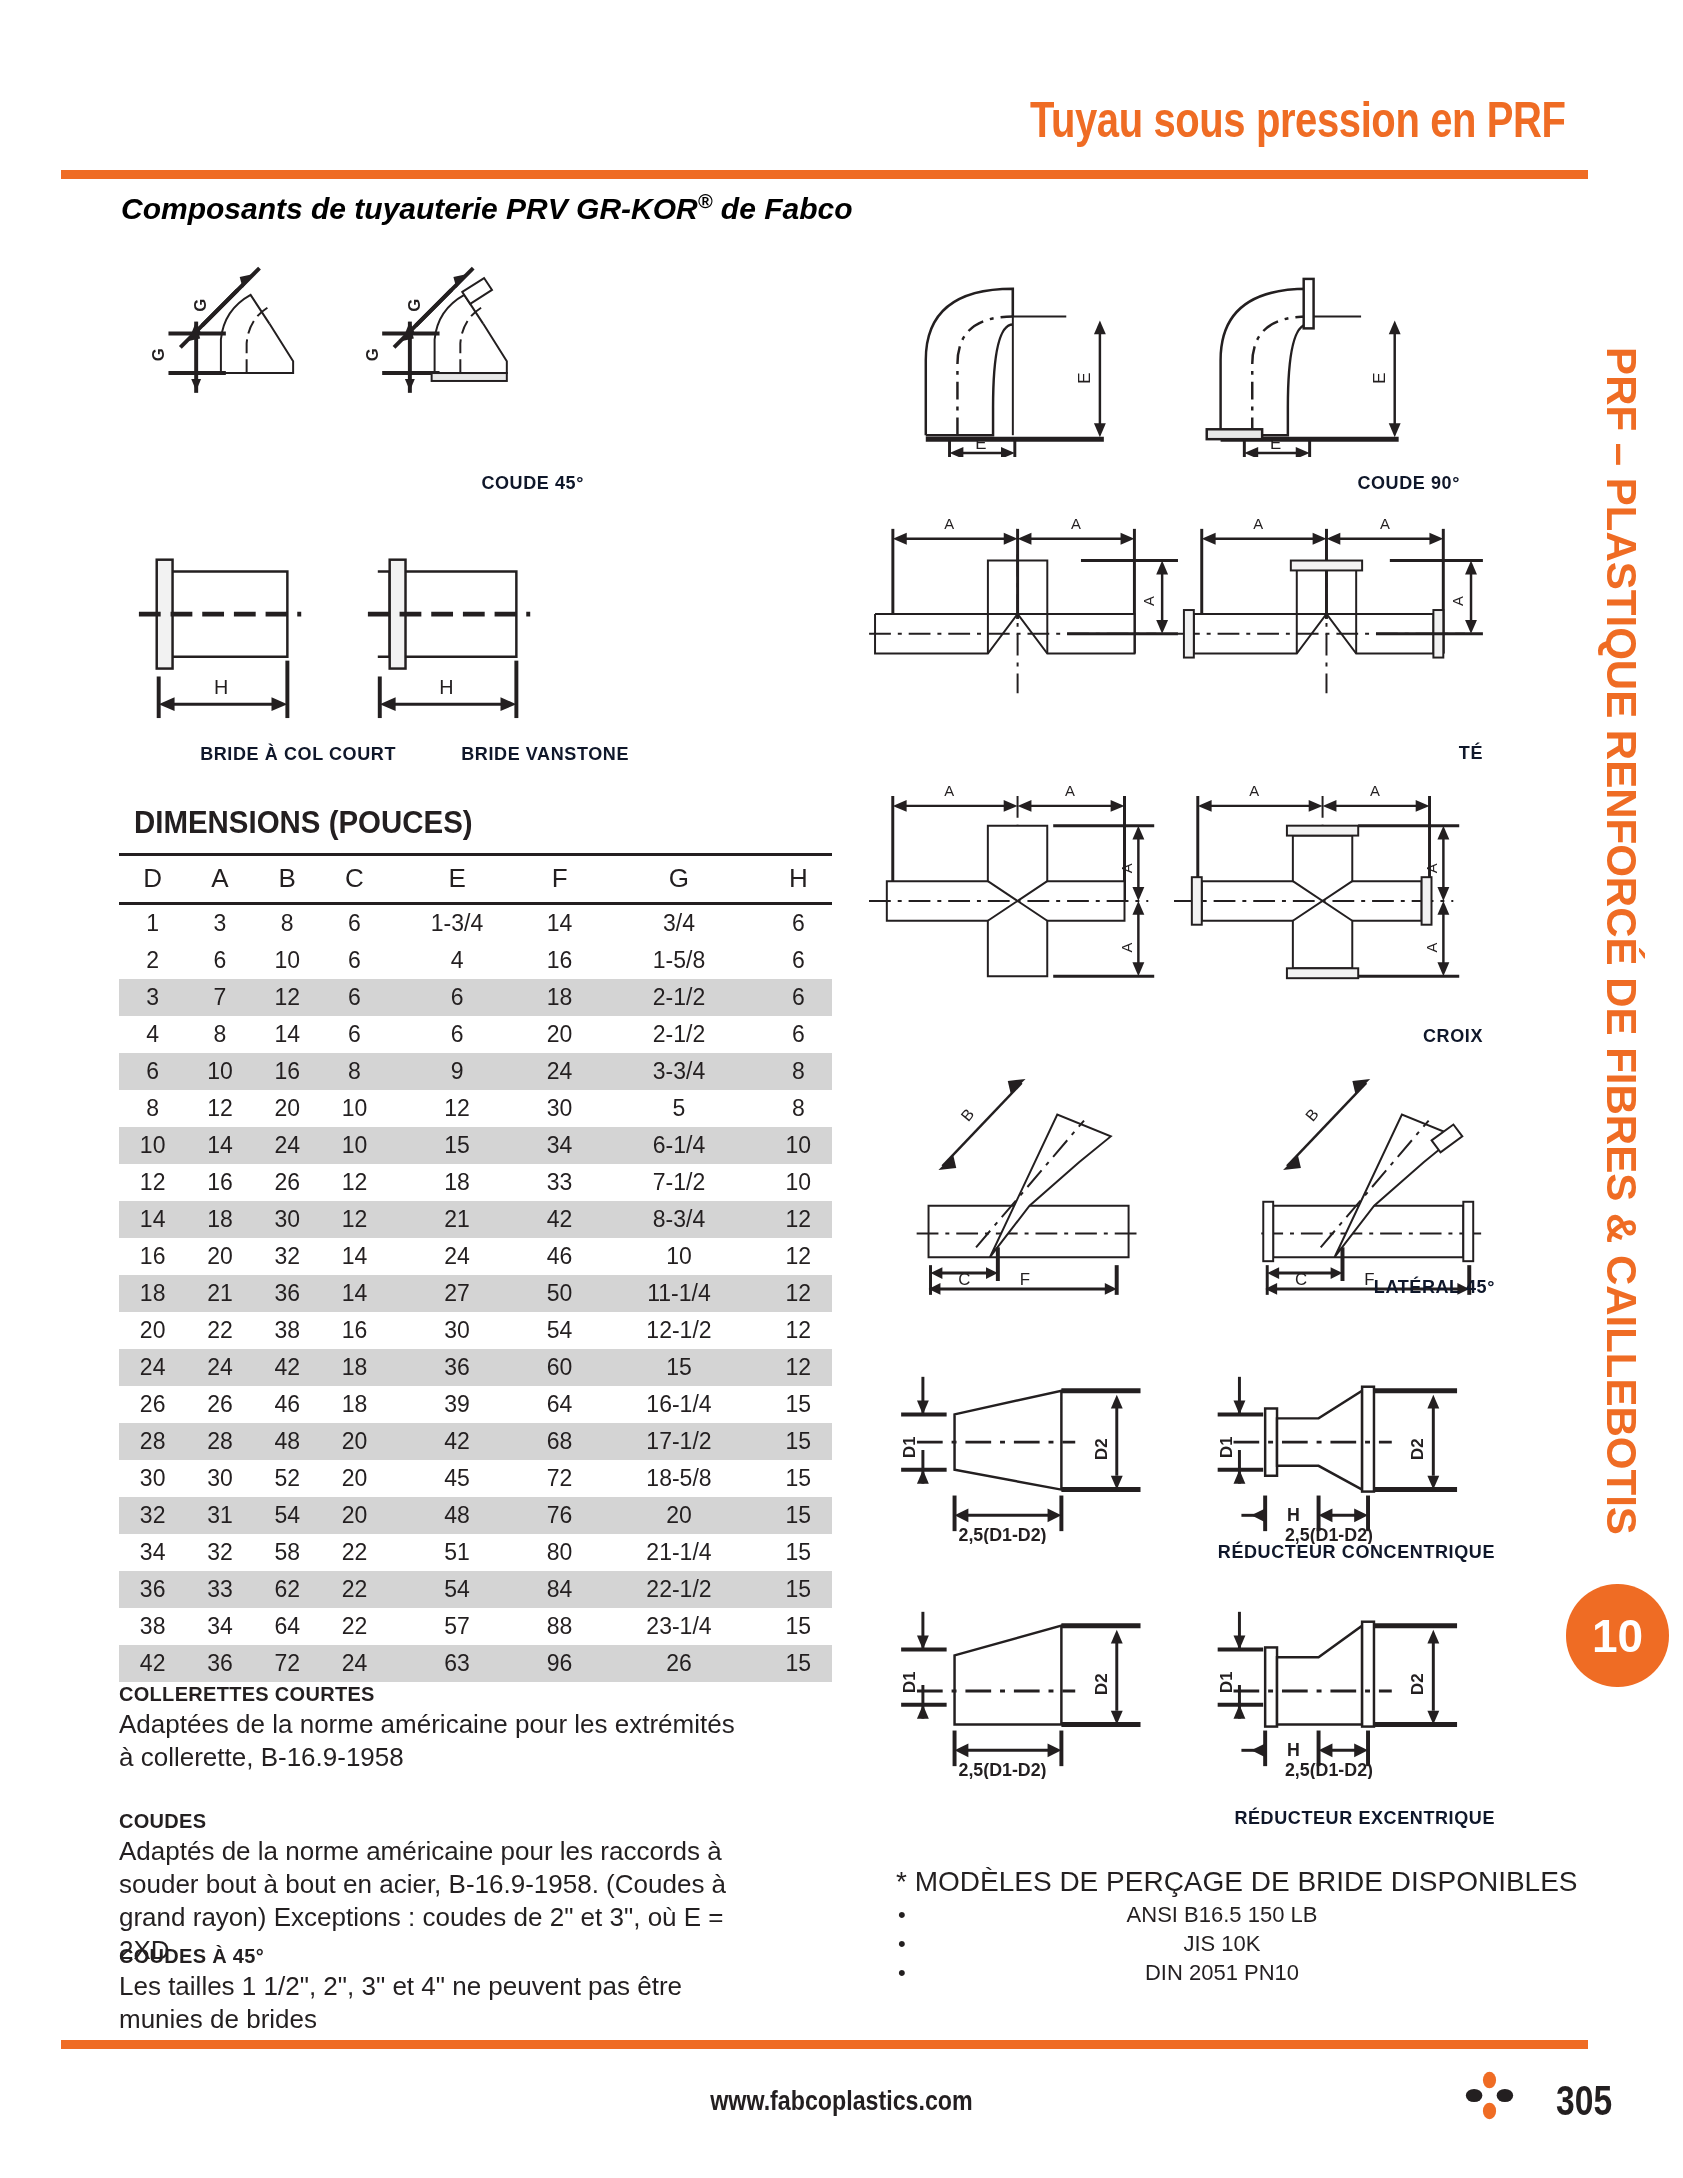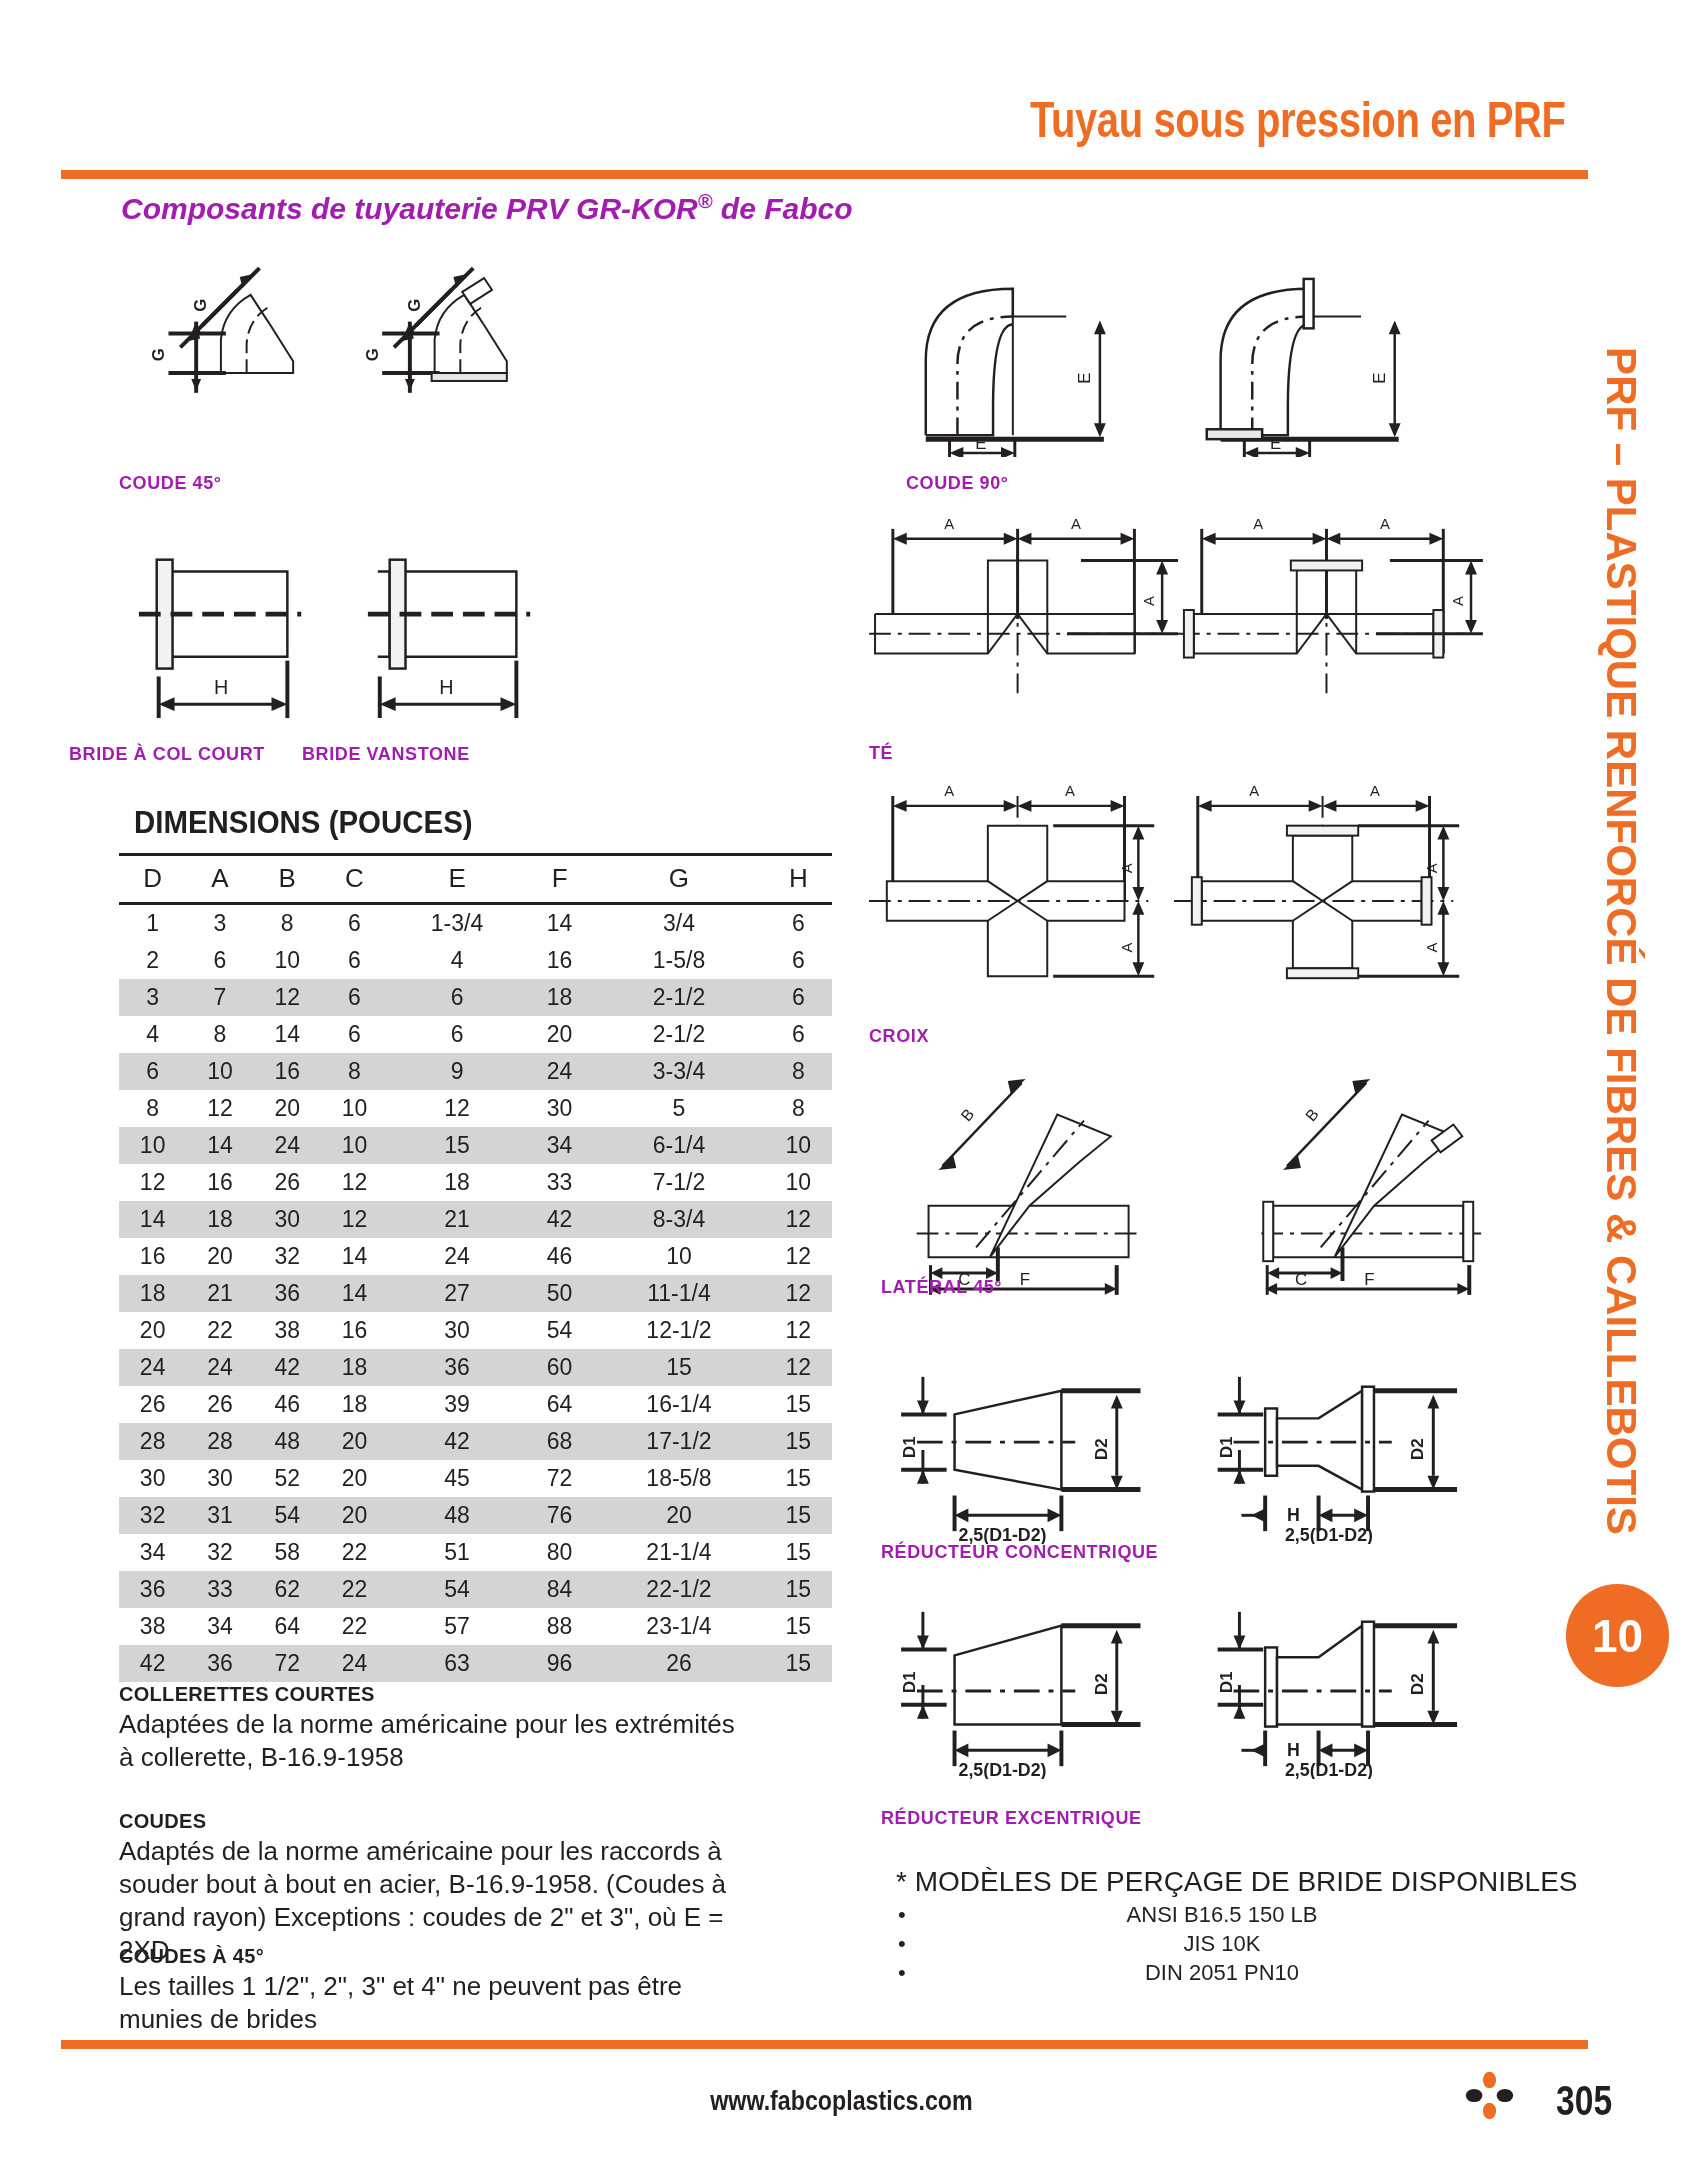--- a/index.html
+++ b/index.html
@@ -43,21 +43,21 @@
     height: 9px;
     background: #ef6c24;
   }
   .subtitle {
     position: absolute;
     top: 190px;
     left: 121px;
     font-size: 30px;
     font-weight: bold;
     font-style: italic;
-    color: #a21caf;
+    color: #000000;
     white-space: nowrap;
   }
   .subtitle .reg { font-size: 20px; vertical-align: super; }
 
   
   .side-tab {
     position: absolute;
     top: 327px;
     left: 1591px;
     width: 59px;
@@ -132,22 +132,22 @@
     width: 55px;
     height: 55px;
   }
 
   
   .cap {
     position: absolute;
     font-size: 18px;
     font-weight: bold;
     letter-spacing: 0.6px;
-    color: #a21caf;
-    text-align: left;
+    color: #0f172a;
+    text-align: right;
     white-space: nowrap;
   }
 
   
   .table-title {
     position: absolute;
     top: 804px;
     left: 134px;
     font-family: "Liberation Sans Narrow", "Liberation Sans", sans-serif;
     font-size: 32px;

